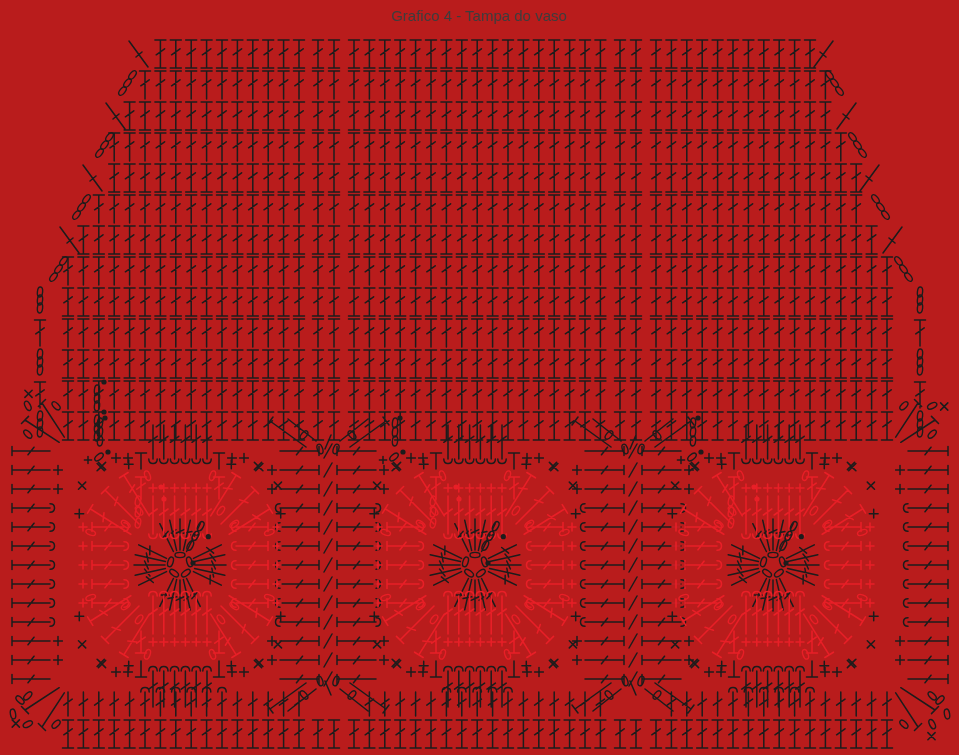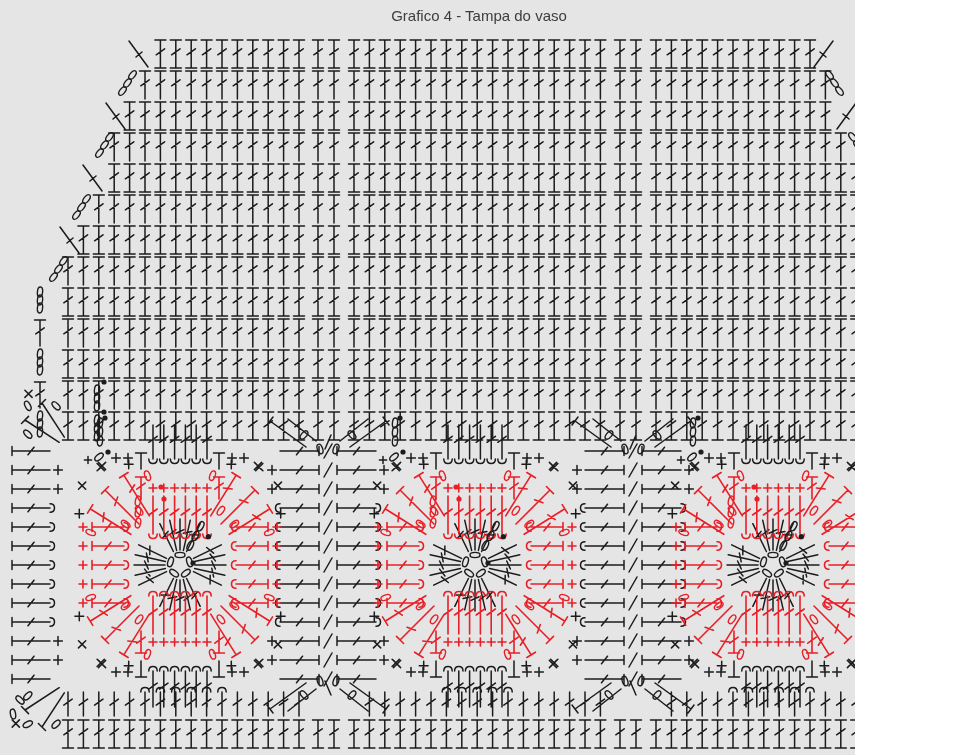--- a/index.html
+++ b/index.html
@@ -1,16 +1,16 @@
 <!DOCTYPE html>
 <html lang="pt"><head>
 <meta charset="utf-8">
 <style>
   html,body{margin:0;padding:0;background:#ffffff;}
-  .stage{position:relative;width:855px;height:755px;background:#e5e5e5;overflow:hidden;
+  .stage{position:relative;width:959px;height:755px;background:#b91c1c;overflow:hidden;
          font-family:"Liberation Sans", sans-serif;text-align:right;}
   svg{display:block;}
   .title{font-family:"Liberation Sans", sans-serif;font-size:15px;}
 </style>
 </head>
 <body>
 
 <div class="stage">
   <svg id="chart" width="959" height="755" viewBox="0 0 959 755">
     <text class="title" x="479" y="21" text-anchor="middle" fill="#3d3d3d">Grafico 4 - Tampa do vaso</text>

